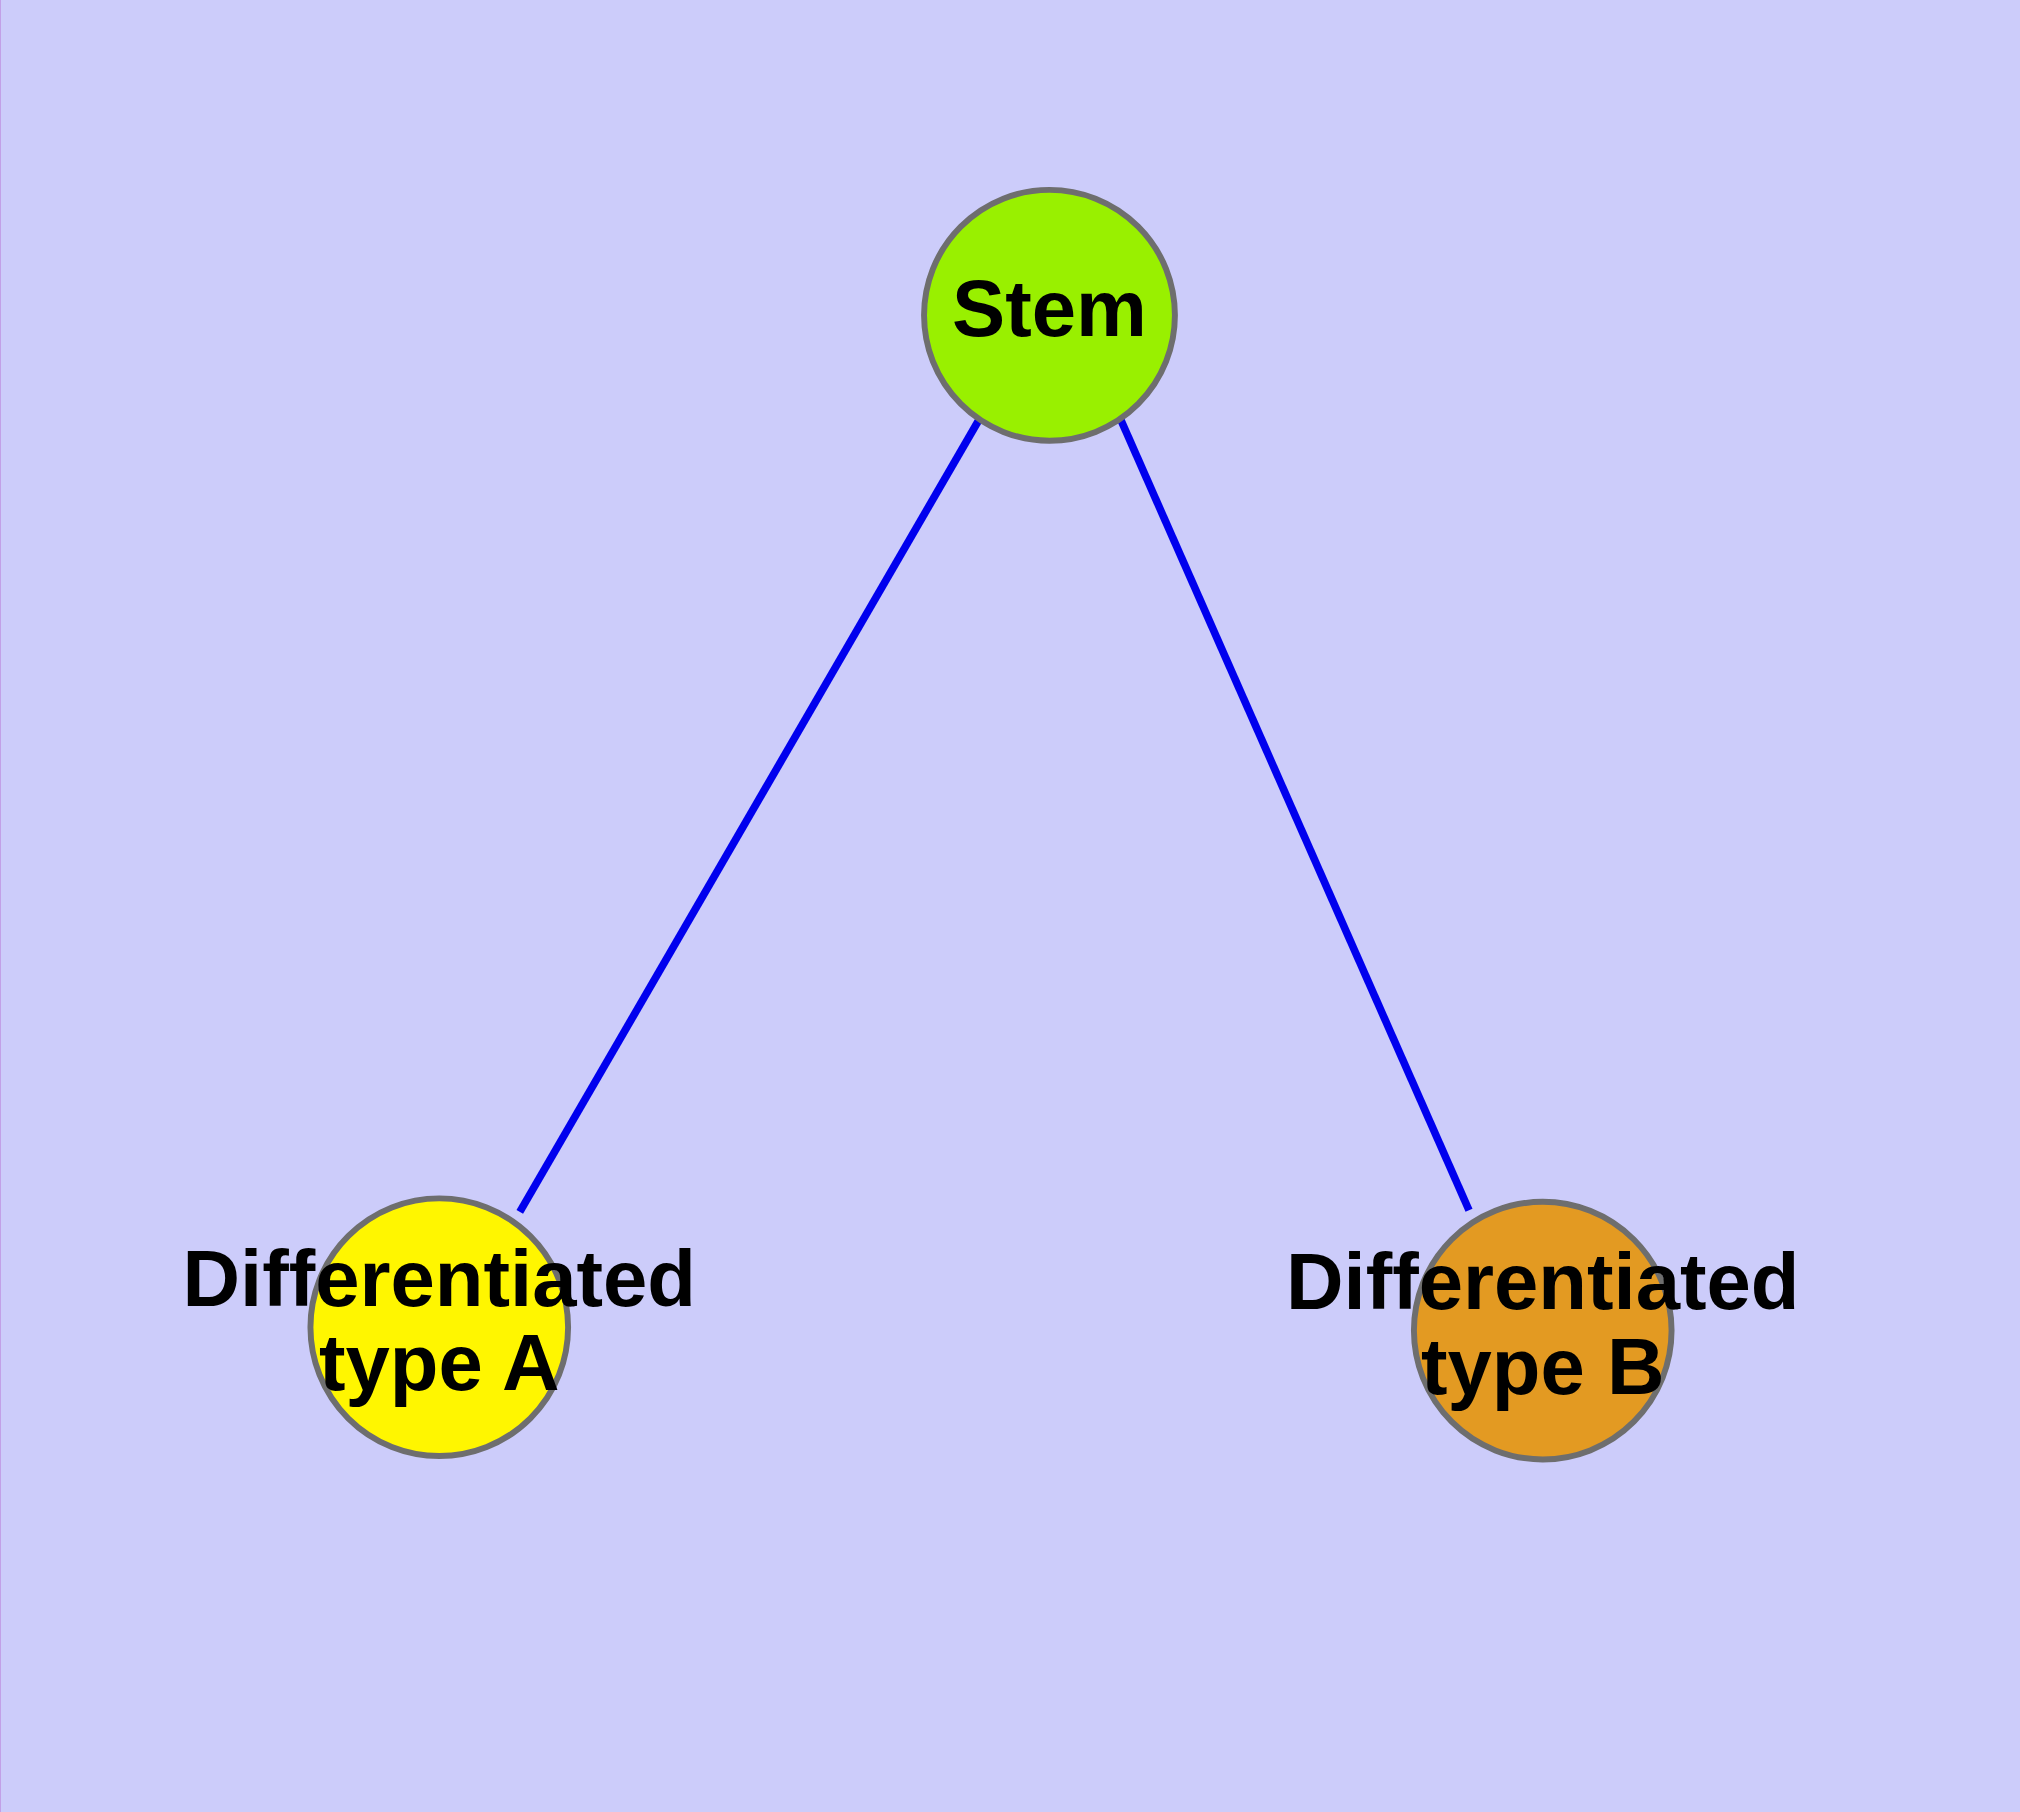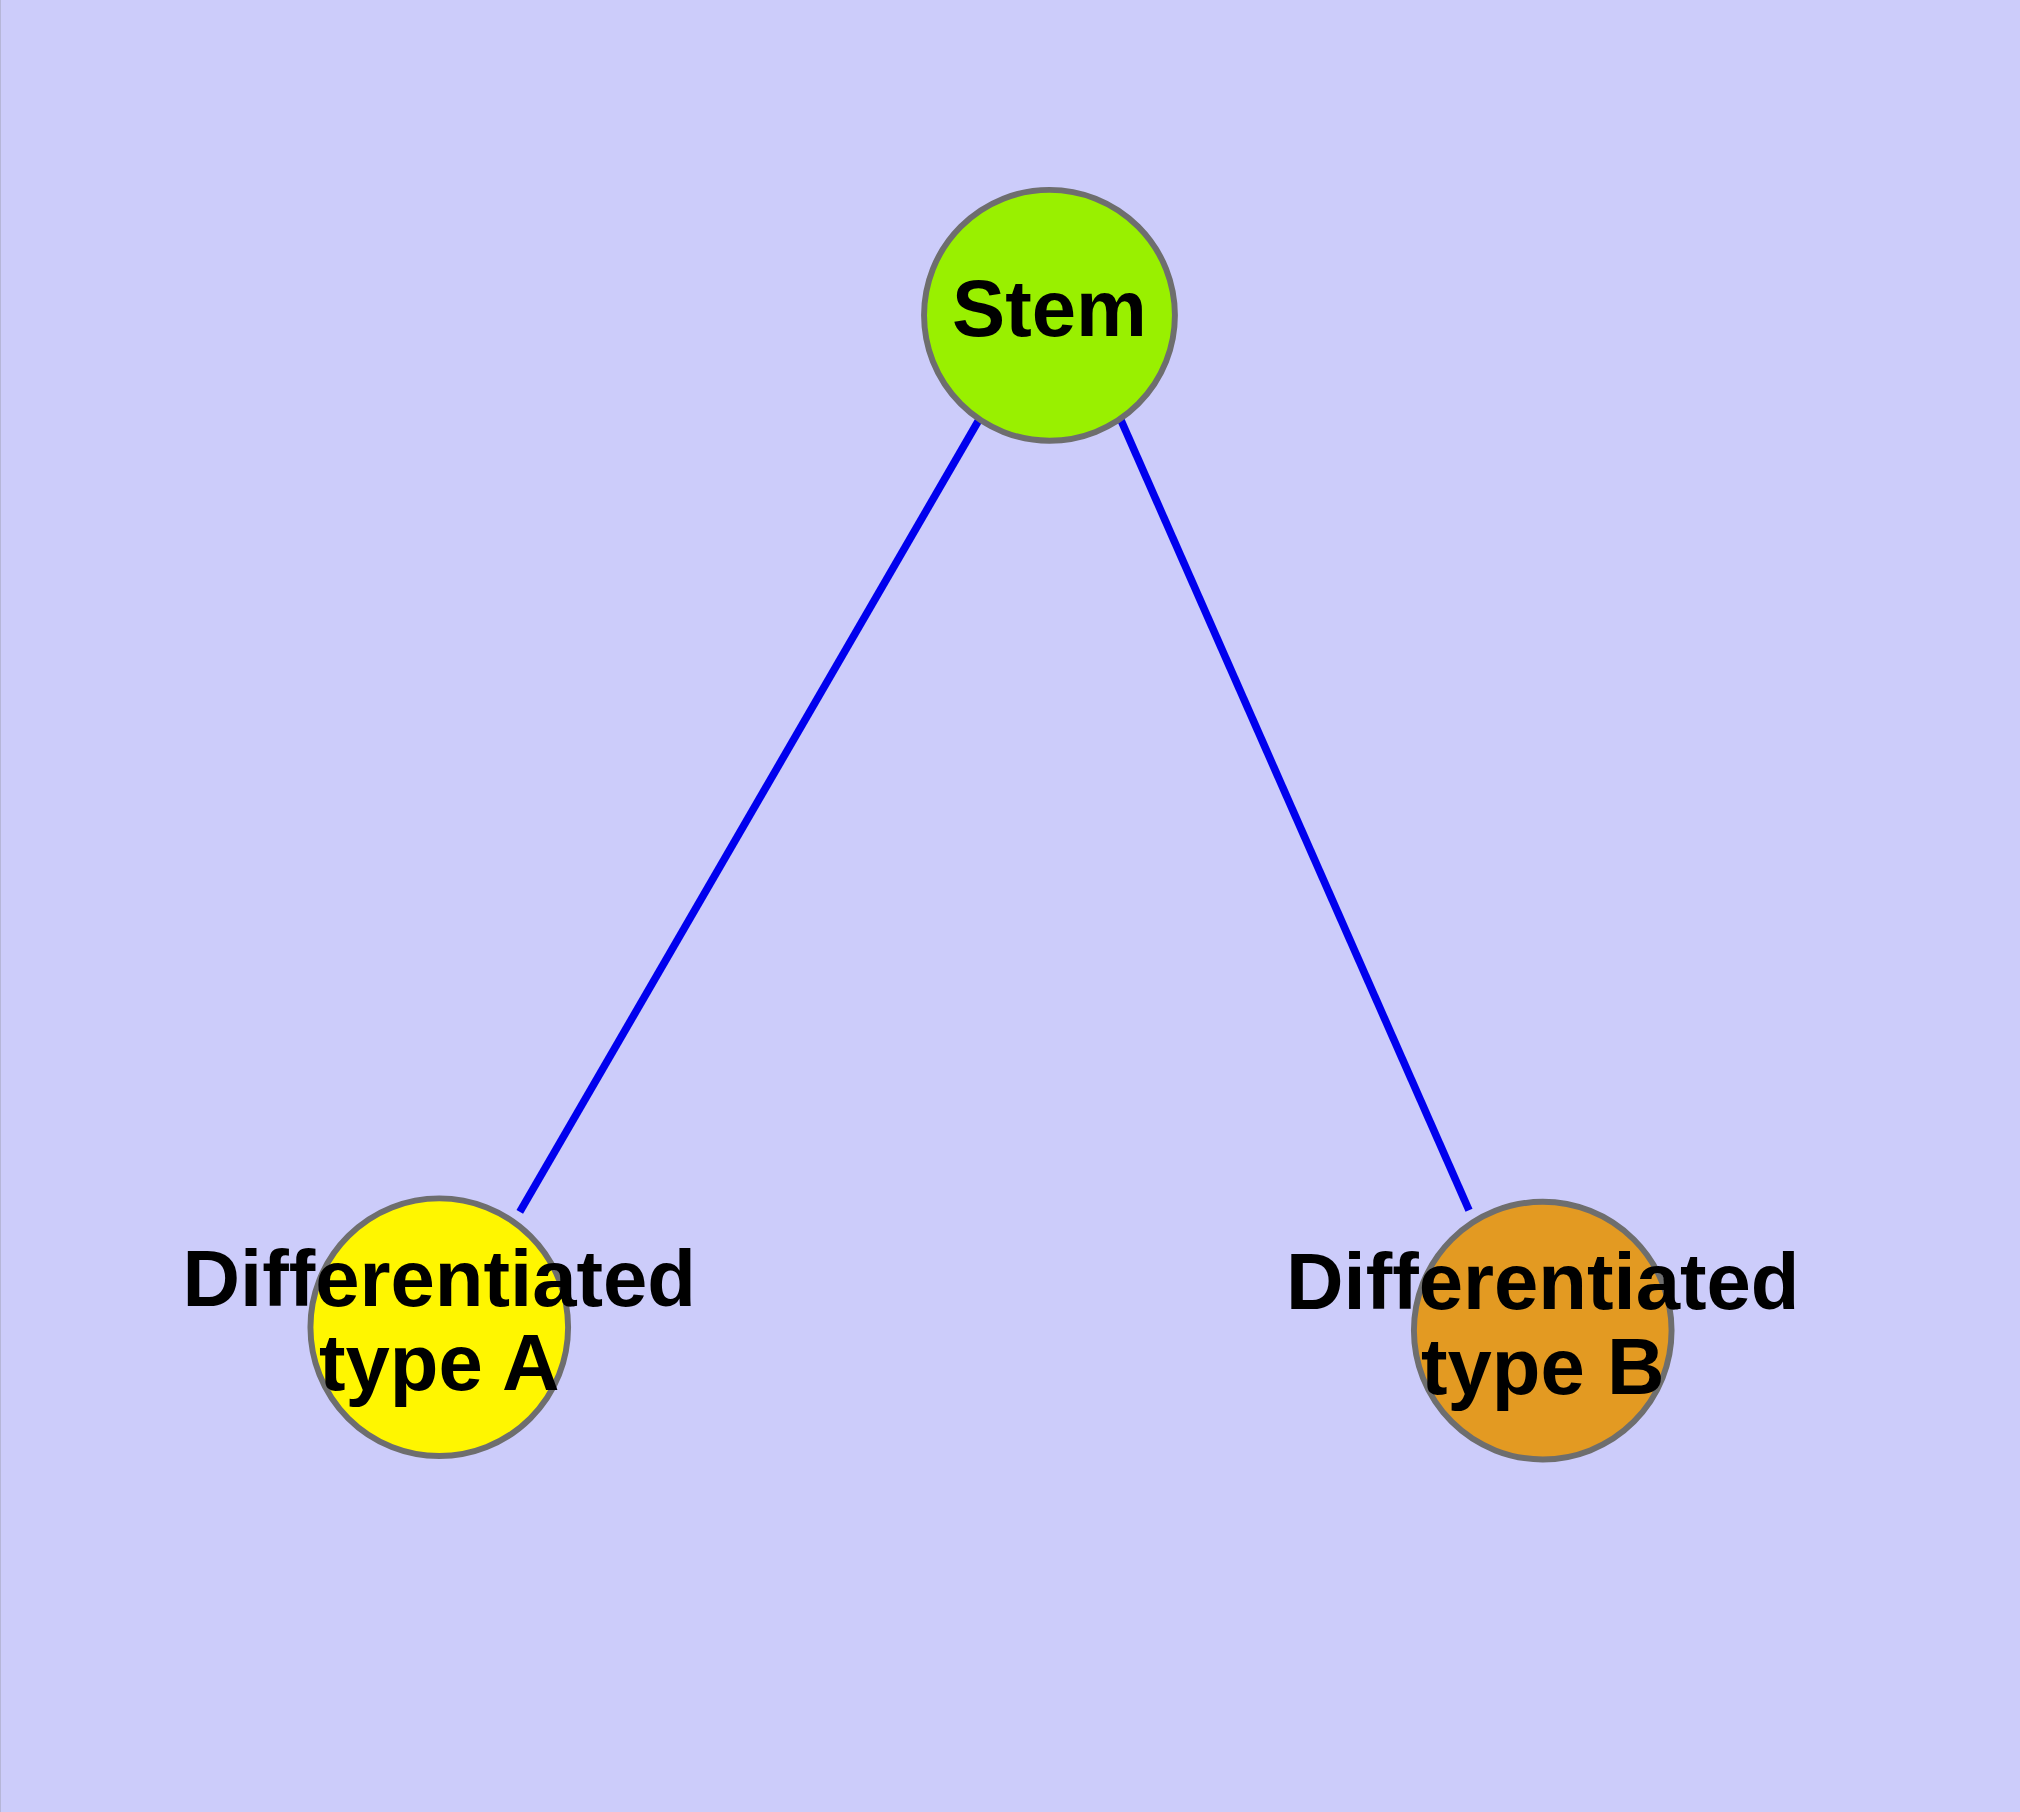--- a/index.html
+++ b/index.html
@@ -10,21 +10,21 @@
   body {
     width: 2021px;
     height: 1812px;
     overflow: hidden;
     font-family: "Liberation Sans", sans-serif;
   }
   #canvas {
     position: relative;
     width: 2021px;
     height: 1812px;
-    background: #737373;
+    background: #a21caf;
     box-sizing: border-box;
     text-decoration: underline;
   }
   #graph-svg {
     position: absolute;
     left: 0;
     top: 0;
     width: 2021px;
     height: 1812px;
     display: block;

